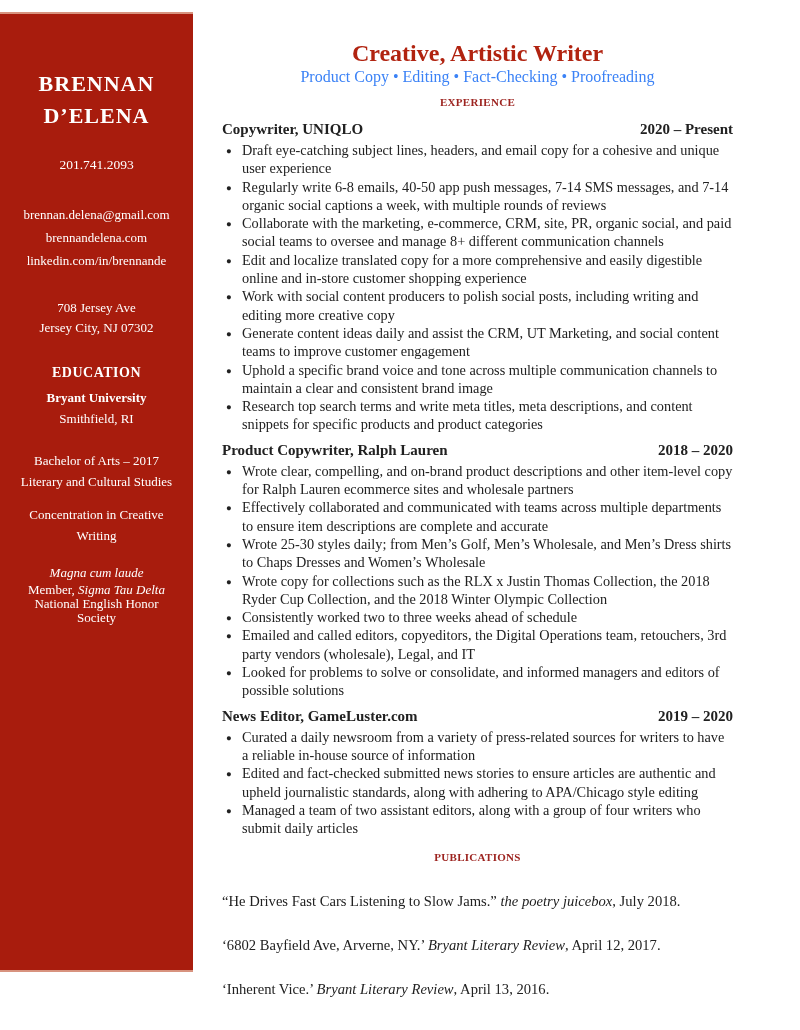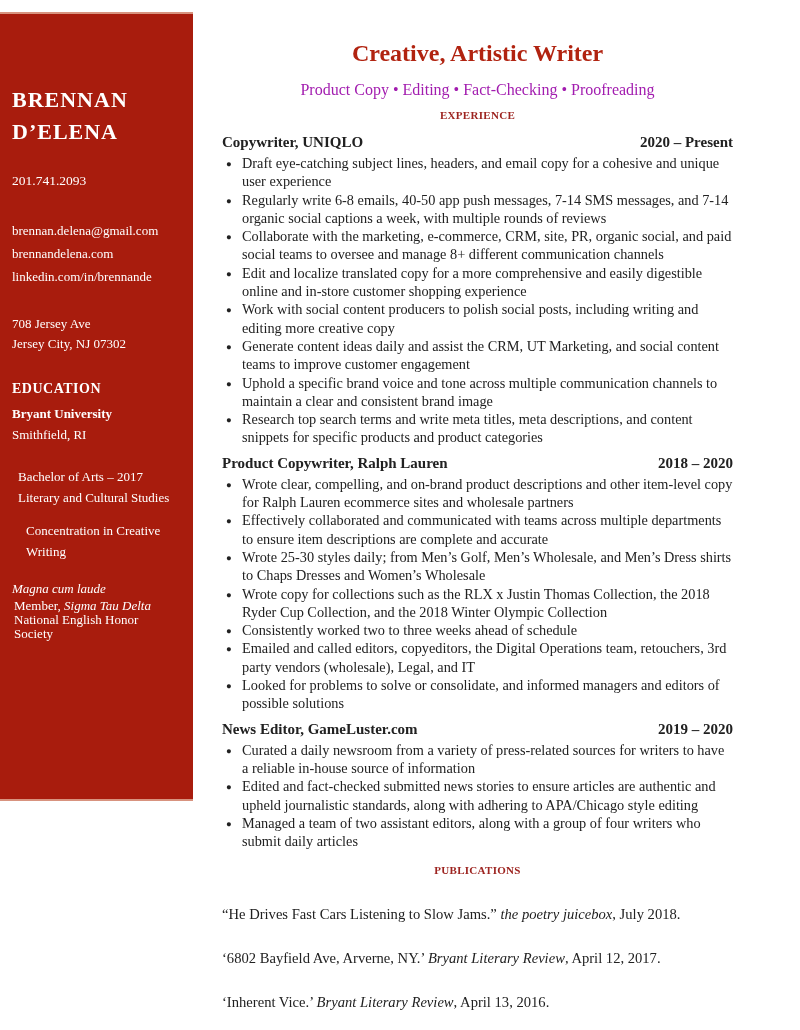--- a/index.html
+++ b/index.html
@@ -10,26 +10,27 @@
     font-family:"Liberation Serif", "DejaVu Serif", serif;
     color:#212121;
     position:relative;
     overflow:hidden;
   }
   .page { width:800px; height:1030px; position:relative; }
 
   
   .sidebar {
     position:absolute; left:0; top:12px;
-    width:193px; height:789px;
+    width:193px; height:960px;
     background:#a81c0d;
     border-top:2px solid #d8937f;
     border-bottom:2px solid #d8937f;
     color:#ffffff;
-    padding:70px 12px 0 12px;
+    text-align:center;
+    padding:54px 12px 0 12px;
     font-size:13px;
     line-height:21px;
   }
   .name {
     font-size:22px; font-weight:bold; line-height:32px;
     letter-spacing:1px; margin-bottom:22px;
   }
   .sb-phone { margin-bottom:28px; font-size:13.5px; }
   .sb-line { line-height:23px; }
   .sb-address { margin-top:26px; line-height:20px; }
@@ -48,23 +49,22 @@
     width:607px; height:876px;
     padding:40px 67px 0 29px;
   }
   .doc-title {
     text-align:center;
     color:#b12310;
     font-size:24px; font-weight:bold; line-height:26px;
   }
   .doc-subtitle {
     text-align:center;
-    color:#a21caf;
+    color:#3b82f6;
     font-size:16px; line-height:21px;
-    margin-top:13px;
   }
   .section-heading {
     text-align:center;
     color:#9d2420;
     font-size:11px; font-weight:bold; letter-spacing:0.3px;
     line-height:20px;
     margin-top:5px;
   }
   .job-header {
     display:flex; justify-content:space-between;

